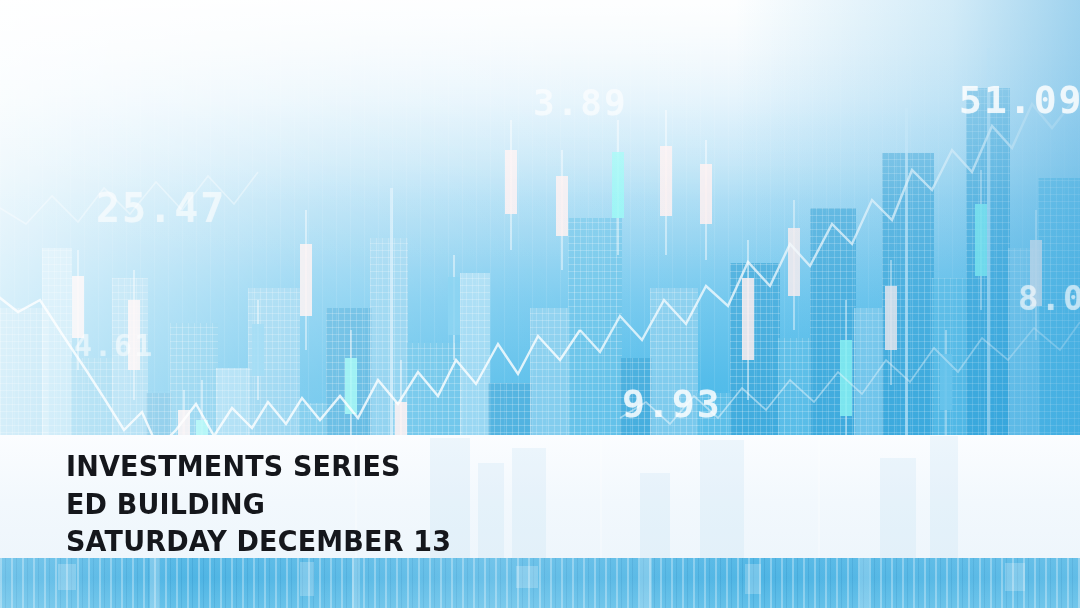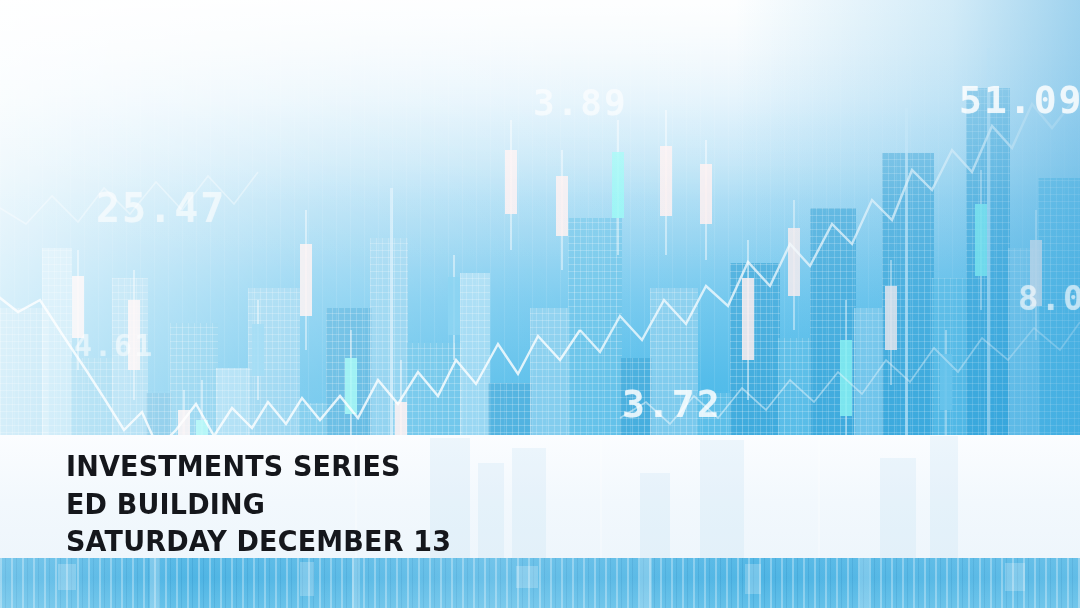--- a/index.html
+++ b/index.html
@@ -422,21 +422,21 @@
   <div class="bg-haze-left"></div>
   <div class="bg-haze-top"></div>
   <div class="bg-vign-right"></div>
 
   <div>
     <div class="ticker dim" style="left:96px;top:185px;font-size:40px;">25.47</div>
     <div class="ticker dim" style="left:533px;top:82px;font-size:36px;">3.89</div>
     <div class="ticker" style="left:959px;top:78px;font-size:38px;">51.09</div>
     <div class="ticker dimmer" style="left:74px;top:328px;font-size:30px;">4.61</div>
     <div class="ticker dim" style="left:1018px;top:278px;font-size:34px;">8.04</div>
-    <div class="ticker" style="left:622px;top:382px;font-size:38px;">3.72</div>
+    <div class="ticker" style="left:622px;top:382px;font-size:38px;">9.93</div>
     <div class="ticker dimmer" style="left:556px;top:528px;font-size:34px;color:rgba(190,225,245,.55);">6.91</div>
     <div class="ticker dimmer" style="left:995px;top:455px;font-size:30px;color:rgba(190,225,245,.5);">4.81</div>
     <div class="ticker dimmer" style="left:790px;top:578px;font-size:26px;color:rgba(235,248,255,.45);">11.52</div>
   </div>
 
 
   <div class="panel">
     <div class="panel-ghost">
       <div class="gb" style="left:430px;width:40px;height:120px;"></div>
       <div class="gb" style="left:478px;width:26px;height:95px;"></div>

